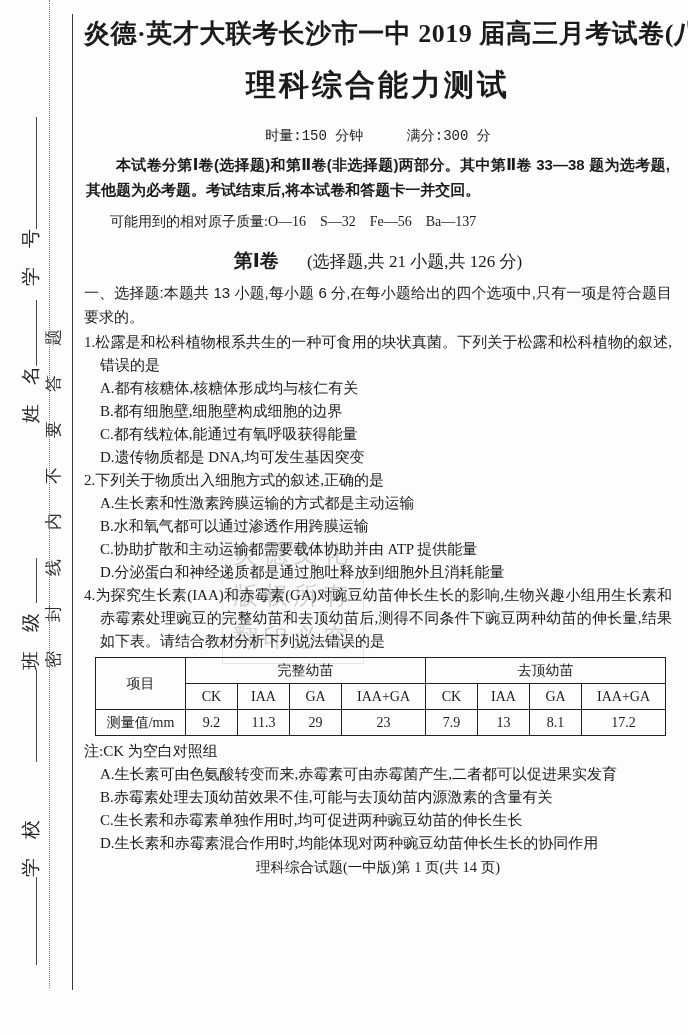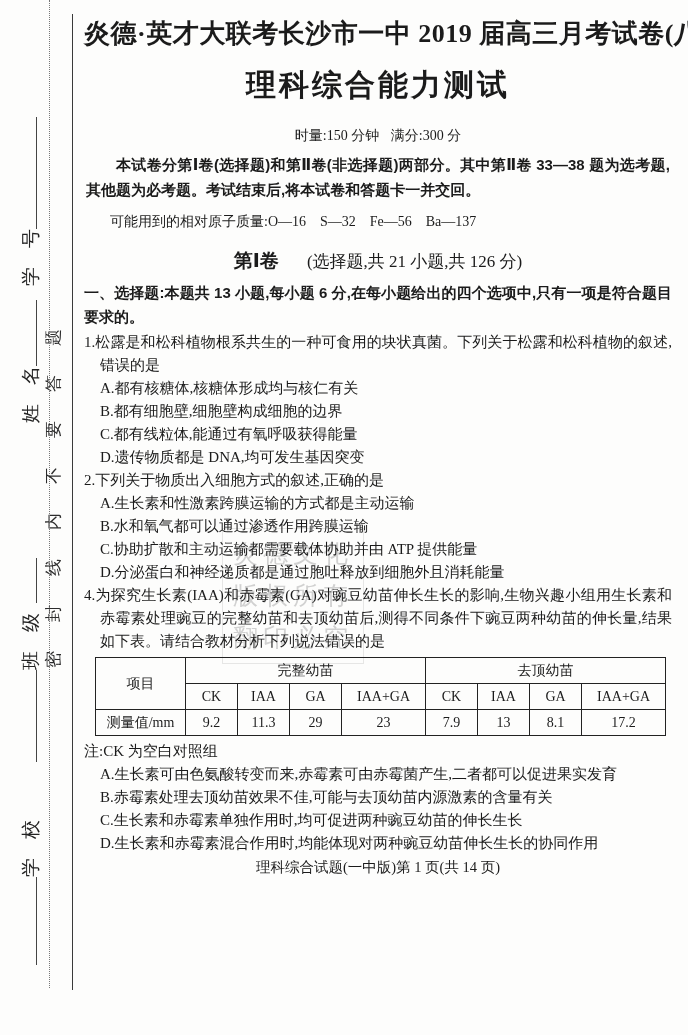--- a/index.html
+++ b/index.html
@@ -39,40 +39,40 @@
     margin:18px 0 0;text-align:center;font-size:26px;line-height:32px;
     font-weight:bold;white-space:nowrap;letter-spacing:0.5px;
     font-family:"Liberation Serif","DejaVu Serif",serif;
   }
   .subject-title{
     margin:16px 0 0;text-align:center;font-size:30px;line-height:38px;
     font-weight:bold;letter-spacing:3px;
     font-family:"Liberation Sans","DejaVu Sans",sans-serif;
   }
   .meta-row{margin-top:22px;text-align:center;font-size:14px;line-height:20px;}
-  .meta-row .meta-item{margin:0 4px;}
+  .meta-row .meta-item{margin:0 20px;font-family:Liberation Mono, monospace;}
   .score-row{
     margin-top:14px;text-align:right;padding-right:16px;font-size:16px;line-height:24px;
     font-weight:bold;font-family:"Liberation Sans","DejaVu Sans",sans-serif;
   }
   .score-blank{display:inline-block;width:50px;height:18px;border-bottom:1.3px solid #222;}
   .instructions{
     margin:6px 2px 0;font-size:15px;line-height:25px;font-weight:bold;
     text-indent:2em;text-align:justify;
     font-family:"Liberation Sans","DejaVu Sans",sans-serif;
   }
   .atomic{margin:9px 0 0;font-size:14px;line-height:22px;padding-left:26px;white-space:pre-wrap;}
   .section-heading{margin-top:14px;text-align:center;line-height:28px;}
   .section-heading .part{
     font-size:19px;font-weight:bold;margin-right:28px;
     font-family:"Liberation Sans","DejaVu Sans",sans-serif;
   }
   .section-heading .detail{font-size:17px;}
   .section-instruction{
-    margin:5px 0 0;font-size:15px;line-height:24px;font-weight:bold;text-align:justify;
+    margin:5px 0 0;font-size:15px;line-height:24px;font-weight:normal;text-align:justify;
     font-family:"Liberation Sans","DejaVu Sans",sans-serif;
   }
   .questions{margin-top:2px;font-size:15px;line-height:23px;}
   .q-stem{padding-left:16px;text-indent:-16px;text-align:justify;}
   .q-option{padding-left:16px;text-align:justify;}
   
   table.data{
     border-collapse:collapse;table-layout:fixed;margin:4px 0 4px 11px;
     font-size:14px;text-align:center;
   }

